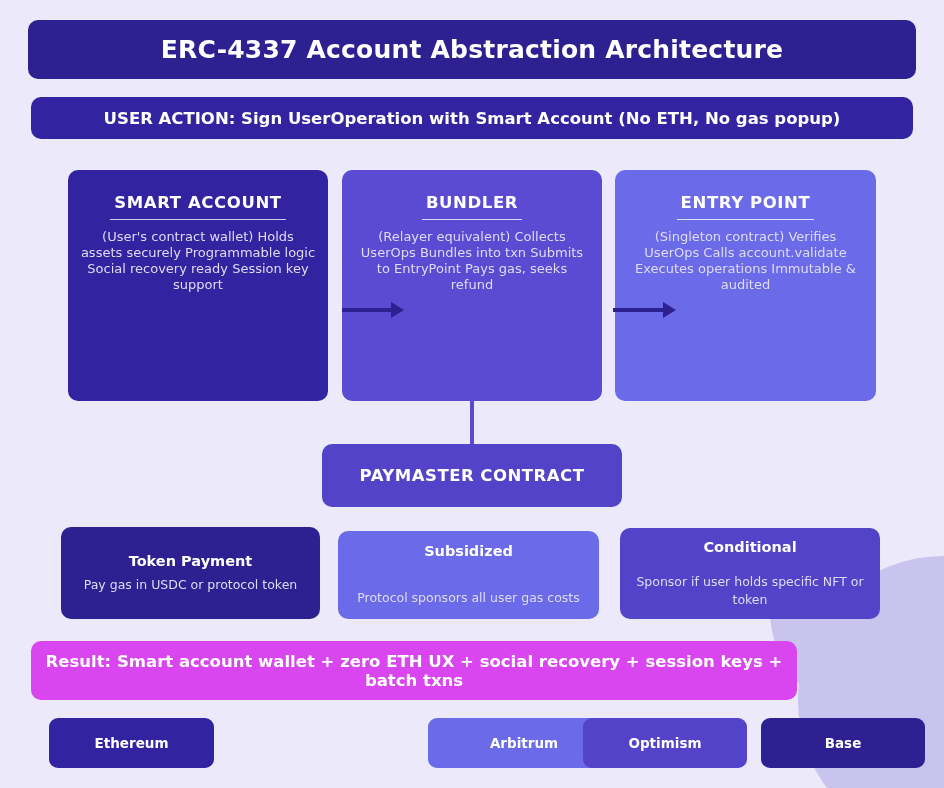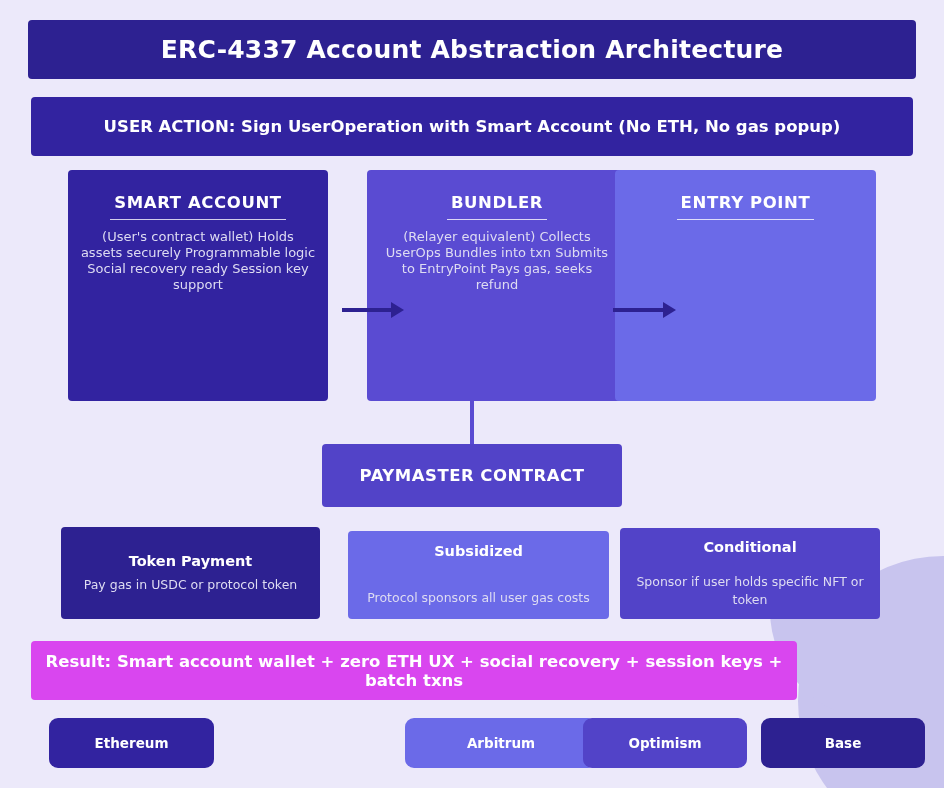--- a/index.html
+++ b/index.html
@@ -39,42 +39,42 @@
     top: 600px;
     width: 160px;
     height: 120px;
     border-radius: 0 0 0 110px;
   }
 
   
   .node {
     position: absolute;
     box-sizing: border-box;
-    border-radius: 4px;
+    border-radius: 10px;
     z-index: 2;
     display: flex;
     flex-direction: column;
     align-items: center;
   }
 
   
   .banner {
     justify-content: center;
     text-align: center;
     color: #ffffff;
   }
   #title-banner {
     left: 28px; top: 20px; width: 888px; height: 59px;
     background: #2d2191;
     font-size: 25px;
     font-weight: bold;
     letter-spacing: 0.2px;
   }
   #user-action-banner {
-    left: 31px; top: 97px; width: 882px; height: 59px;
+    left: 31px; top: 97px; width: 882px; height: 42px;
     background: #3223a0;
     font-size: 16.5px;
     font-weight: bold;
   }
   #result-banner {
     left: 31px; top: 641px; width: 766px; height: 59px;
     background: #d946ef;
     font-size: 16.5px;
     font-weight: bold;
   }
@@ -86,21 +86,20 @@
     padding-top: 23px;
     justify-content: flex-start;
   }
   #pillar-smart-account {
     left: 68px; width: 260px;
     background: #3223a0;
   }
   #pillar-bundler {
     left: 342px; width: 260px;
     background: #5a4bd2;
-    margin-left: 25px;
   }
   #pillar-entry-point {
     left: 615px; width: 261px;
     background: #6b6ae8;
   }
   .pillar-title {
     color: #ffffff;
     font-size: 16.5px;
     font-weight: bold;
     letter-spacing: 0.6px;
@@ -166,21 +165,21 @@
   .option-card {
     justify-content: center;
     padding: 0 14px;
     text-align: center;
   }
   #option-token-payment {
     left: 61px; top: 527px; width: 259px; height: 92px;
     background: #2d2191;
   }
   #option-subsidized {
-    left: 348px; top: 531px; width: 261px; height: 88px;
+    left: 338px; top: 531px; width: 261px; height: 88px;
     background: #6b6ae8;
     gap: 23px;
   }
   #option-conditional {
     left: 620px; top: 528px; width: 260px; height: 91px;
     background: #5243c8;
     gap: 11px;
   }
   .option-title {
     color: #ffffff;
@@ -200,21 +199,21 @@
     height: 50px;
     justify-content: center;
     color: #ffffff;
     font-size: 13.5px;
     font-weight: bold;
     text-align: center;
     border-radius: 9px;
   }
   #chain-ethereum  { left: 49px;  width: 165px; background: #3223a0; }
   #chain-polygon   { left: 227px; width: 164px; background: #5243c8; }
-  #chain-arbitrum  { left: 405px; width: 192px; background: #6b6ae8; }
+  #chain-arbitrum  { left: 428px; width: 192px; background: #6b6ae8; }
   #chain-optimism  { left: 583px; width: 164px; background: #5243c8; }
   #chain-base      { left: 761px; width: 164px; background: #2d2191; }
 </style>
 </head>
 <body>
 
 <div id="stage">
 
   <div class="blob blob-main"></div>
   <div class="blob blob-tail"></div>
@@ -232,20 +231,21 @@
     <div class="pillar-body">(User's contract wallet) Holds assets securely Programmable logic Social recovery ready Session key support</div>
   </div>
 
   <div class="node pillar" id="pillar-bundler">
     <div class="pillar-title">BUNDLER</div>
     <div class="pillar-body">(Relayer equivalent) Collects UserOps Bundles into txn Submits to EntryPoint Pays gas, seeks refund</div>
   </div>
 
   <div class="node pillar" id="pillar-entry-point">
     <div class="pillar-title">ENTRY POINT</div>
+    <div class="pillar-body">(Singleton contract) Verifies UserOps Calls account.validate Executes operations Immutable &amp; audited</div>
   </div>
 
   <div class="arrow" id="arrow-sa-bundler">
     <div class="shaft"></div>
     <div class="head"></div>
   </div>
 
   <div class="arrow" id="arrow-bundler-entry">
     <div class="shaft"></div>
     <div class="head"></div>

